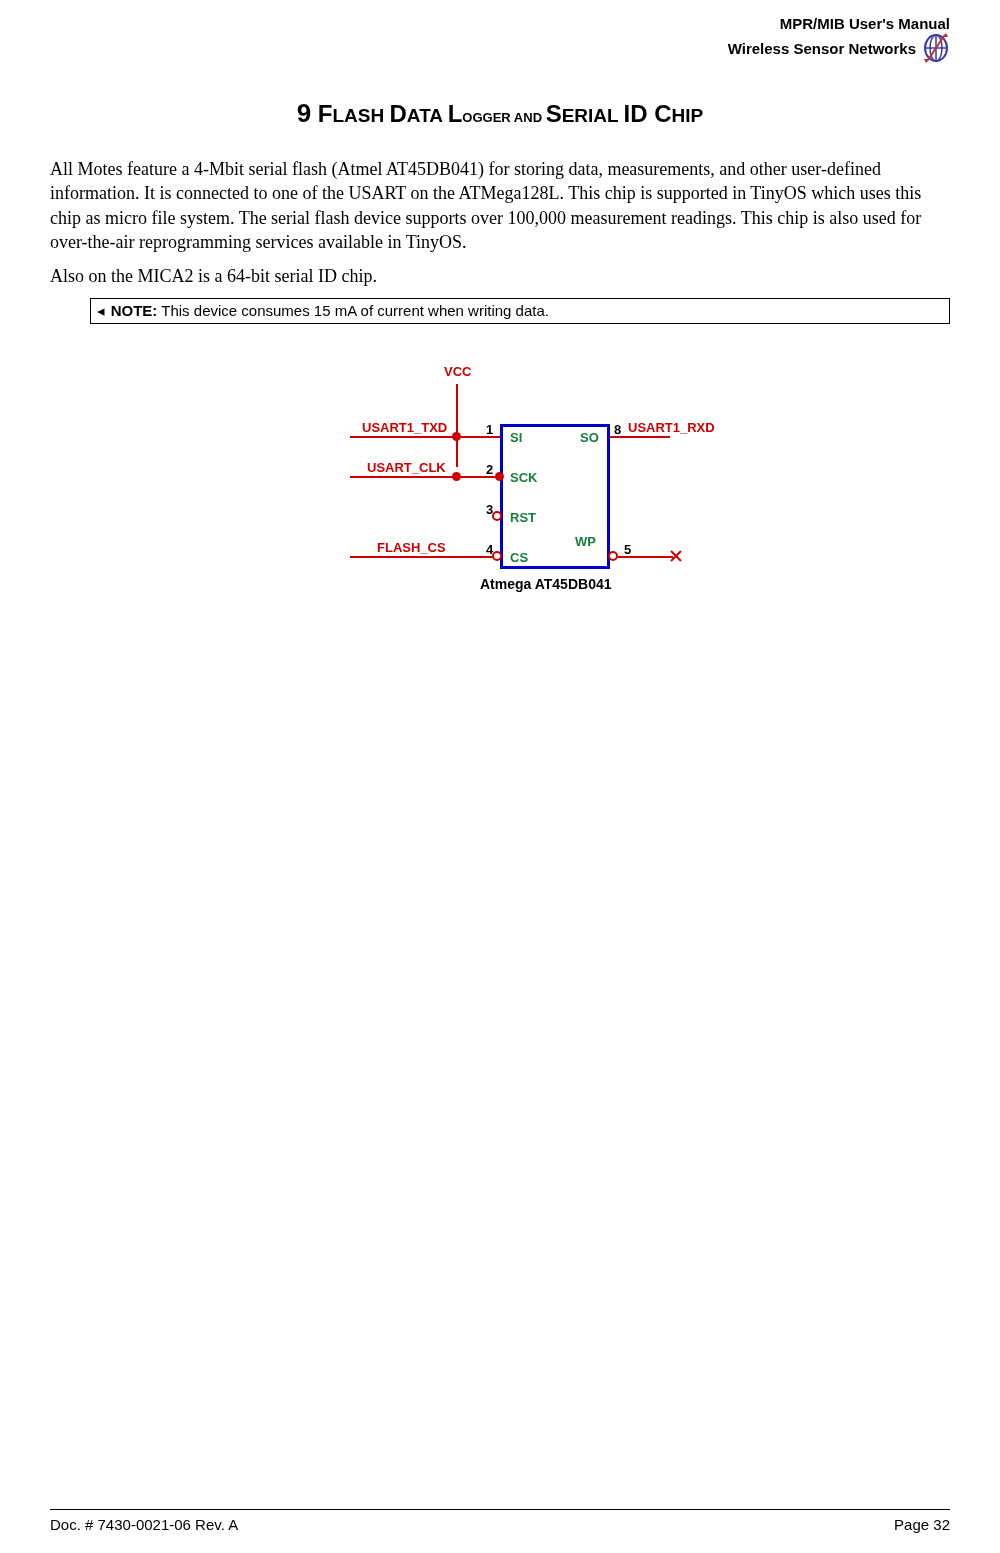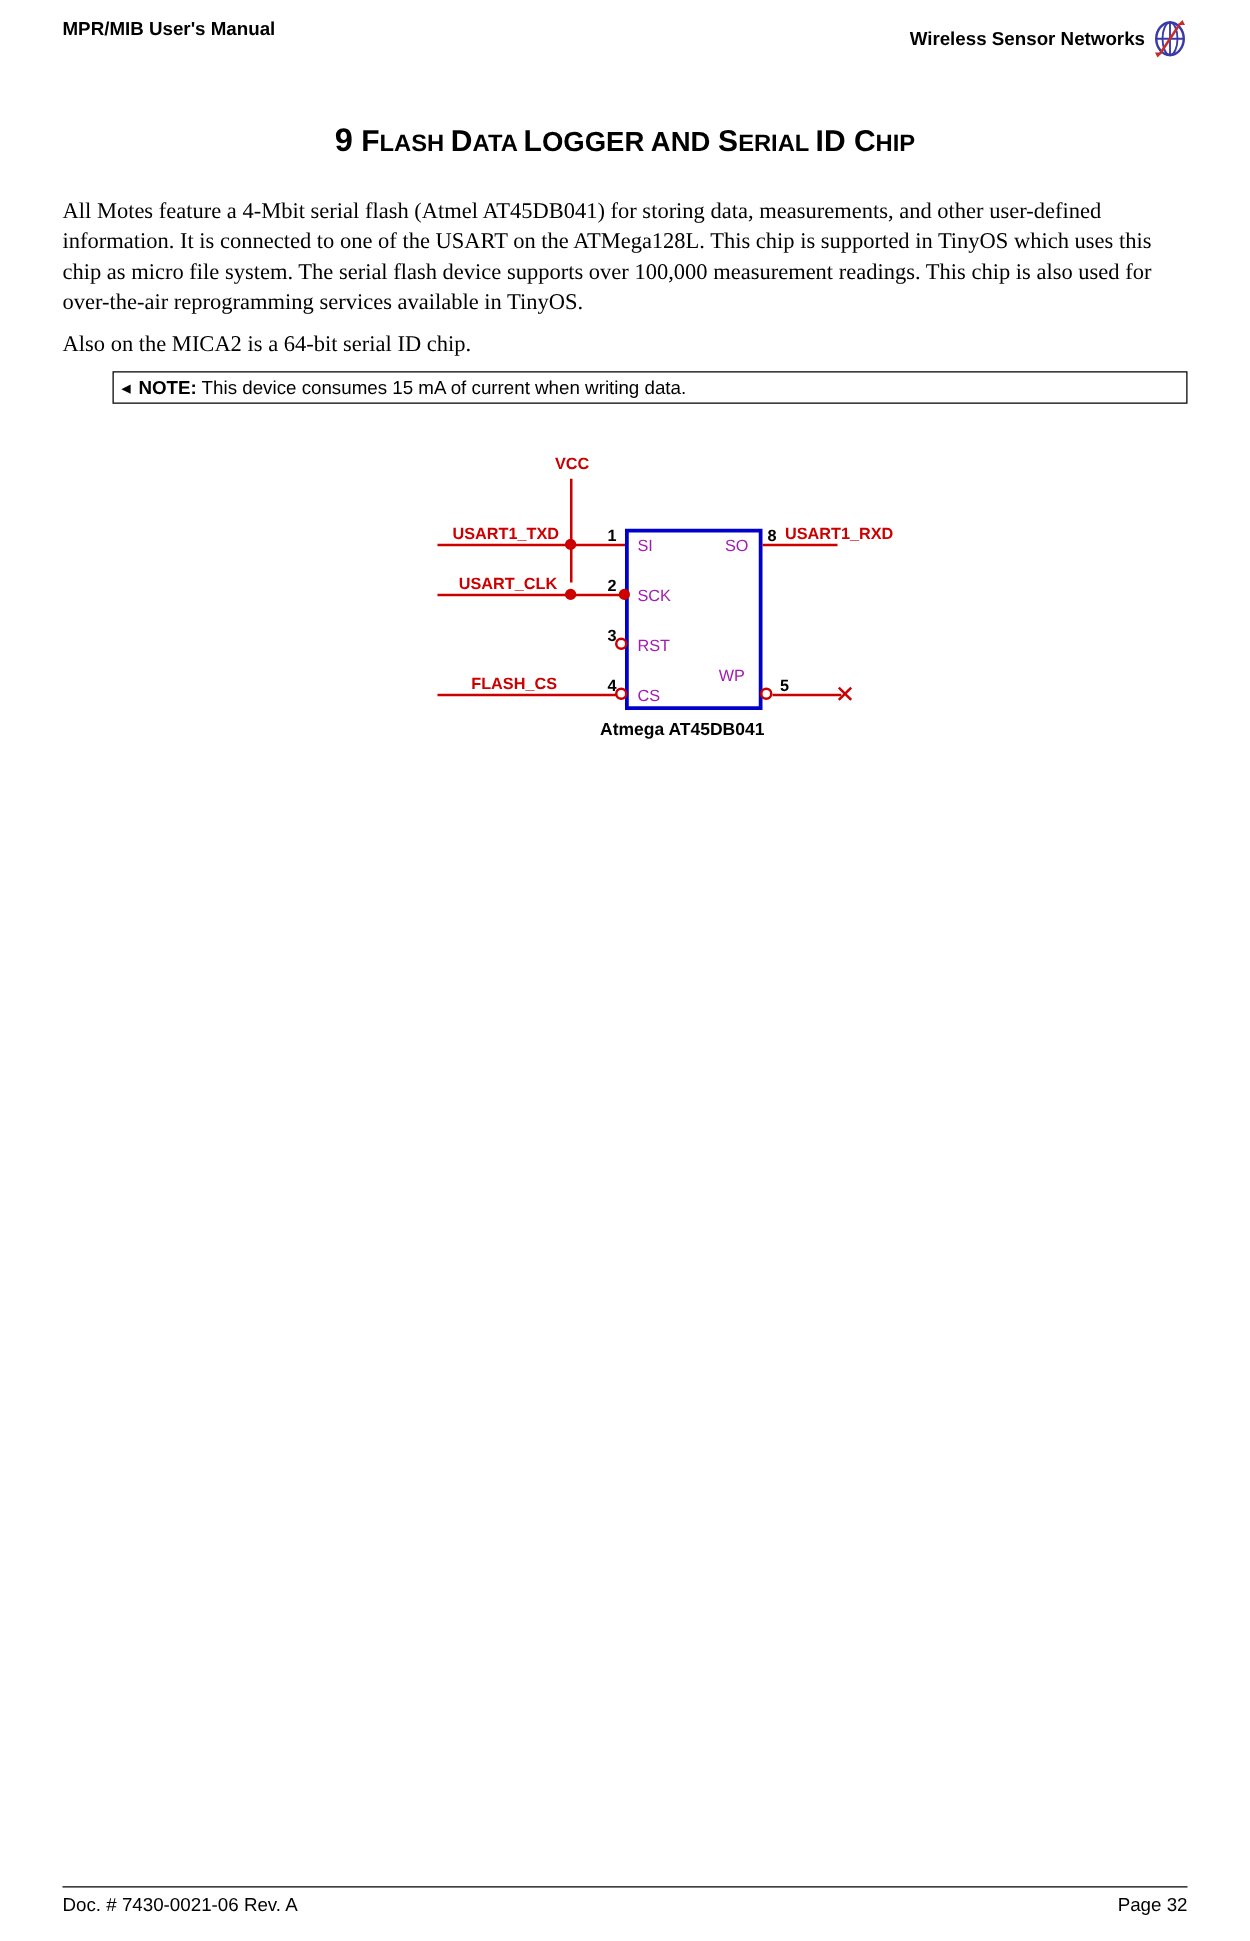--- a/index.html
+++ b/index.html
@@ -9,24 +9,25 @@
       background: #fff;
       color: #000;
       width: 1000px;
       height: 1553px;
       position: relative;
       padding: 15px 50px 20px 50px;
     }
     .header {
       display: flex;
       justify-content: space-between;
-      align-items: flex-start;
+      align-items: flex-end;
       font-family: Arial, sans-serif;
       font-size: 15px;
-      margin-bottom: 50px;
+      margin-bottom: 34px;
+      flex-direction: column;
     }
     .header-left { font-weight: bold; }
     .header-right { font-weight: bold; display: flex; align-items: center; gap: 6px; }
     .logo-icon {
       width: 28px; height: 32px;
       position: relative;
     }
     .logo-icon svg { width: 100%; height: 100%; }
     .chapter-title {
       text-align: center;
@@ -67,23 +68,23 @@
       left: 250px;
       top: 70px;
       width: 110px;
       height: 145px;
       border: 3px solid #0000cc;
       background: #fff;
     }
     .pin-label {
       position: absolute;
       font-family: Arial, sans-serif;
-      font-weight: normal;
+      font-weight: bold;
       font-size: 13px;
-      color: #a21caf;
+      color: #15803d;
     }
     .wire-red { position: absolute; background: #cc0000; height: 2px; }
     .wire-red-v { position: absolute; background: #cc0000; width: 2px; }
     .signal-label {
       position: absolute;
       font-family: Liberation Sans, sans-serif;
       font-weight: bold;
       font-size: 13px;
       color: #cc0000;
       text-align: right;
@@ -156,21 +157,21 @@
         <polygon points="24,1 20,5 26,5" fill="#c03030"></polygon>
         <polygon points="4,31 2,27 8,27" fill="#c03030"></polygon>
       </svg>
     </span>
   </div>
 </div>
 
 <div class="chapter-title">
   <span class="num">9</span>
   <span> </span>
-  <span>F</span><span style="font-size:19px">LASH </span><span>D</span><span style="font-size:19px">ATA </span><span>L</span><span style="font-size:22px">OGGER AND </span><span>S</span><span style="font-size:19px">ERIAL </span><span>ID C</span><span style="font-size:19px">HIP</span>
+  <span>F</span><span style="font-size:19px">LASH </span><span>D</span><span style="font-size:19px">ATA </span><span>L</span><span style="font-size:13px">OGGER AND </span><span>S</span><span style="font-size:19px">ERIAL </span><span>ID C</span><span style="font-size:19px">HIP</span>
 </div>
 
 <p class="body-text">All Motes feature a 4-Mbit serial flash (Atmel AT45DB041) for storing data, measurements, and other user-defined information. It is connected to one of the USART on the ATMega128L. This chip is supported in TinyOS which uses this chip as micro file system. The serial flash device supports over 100,000 measurement readings. This chip is also used for over-the-air reprogramming services available in TinyOS.</p>
 <p class="body-text">Also on the MICA2 is a 64-bit serial ID chip.</p>
 
 <div class="note-box">
   <span class="note-bullet">◂</span>
   <span class="note-label">NOTE:</span>
   <span>  </span>
   <span>This device consumes 15 mA of current when writing data.</span>

